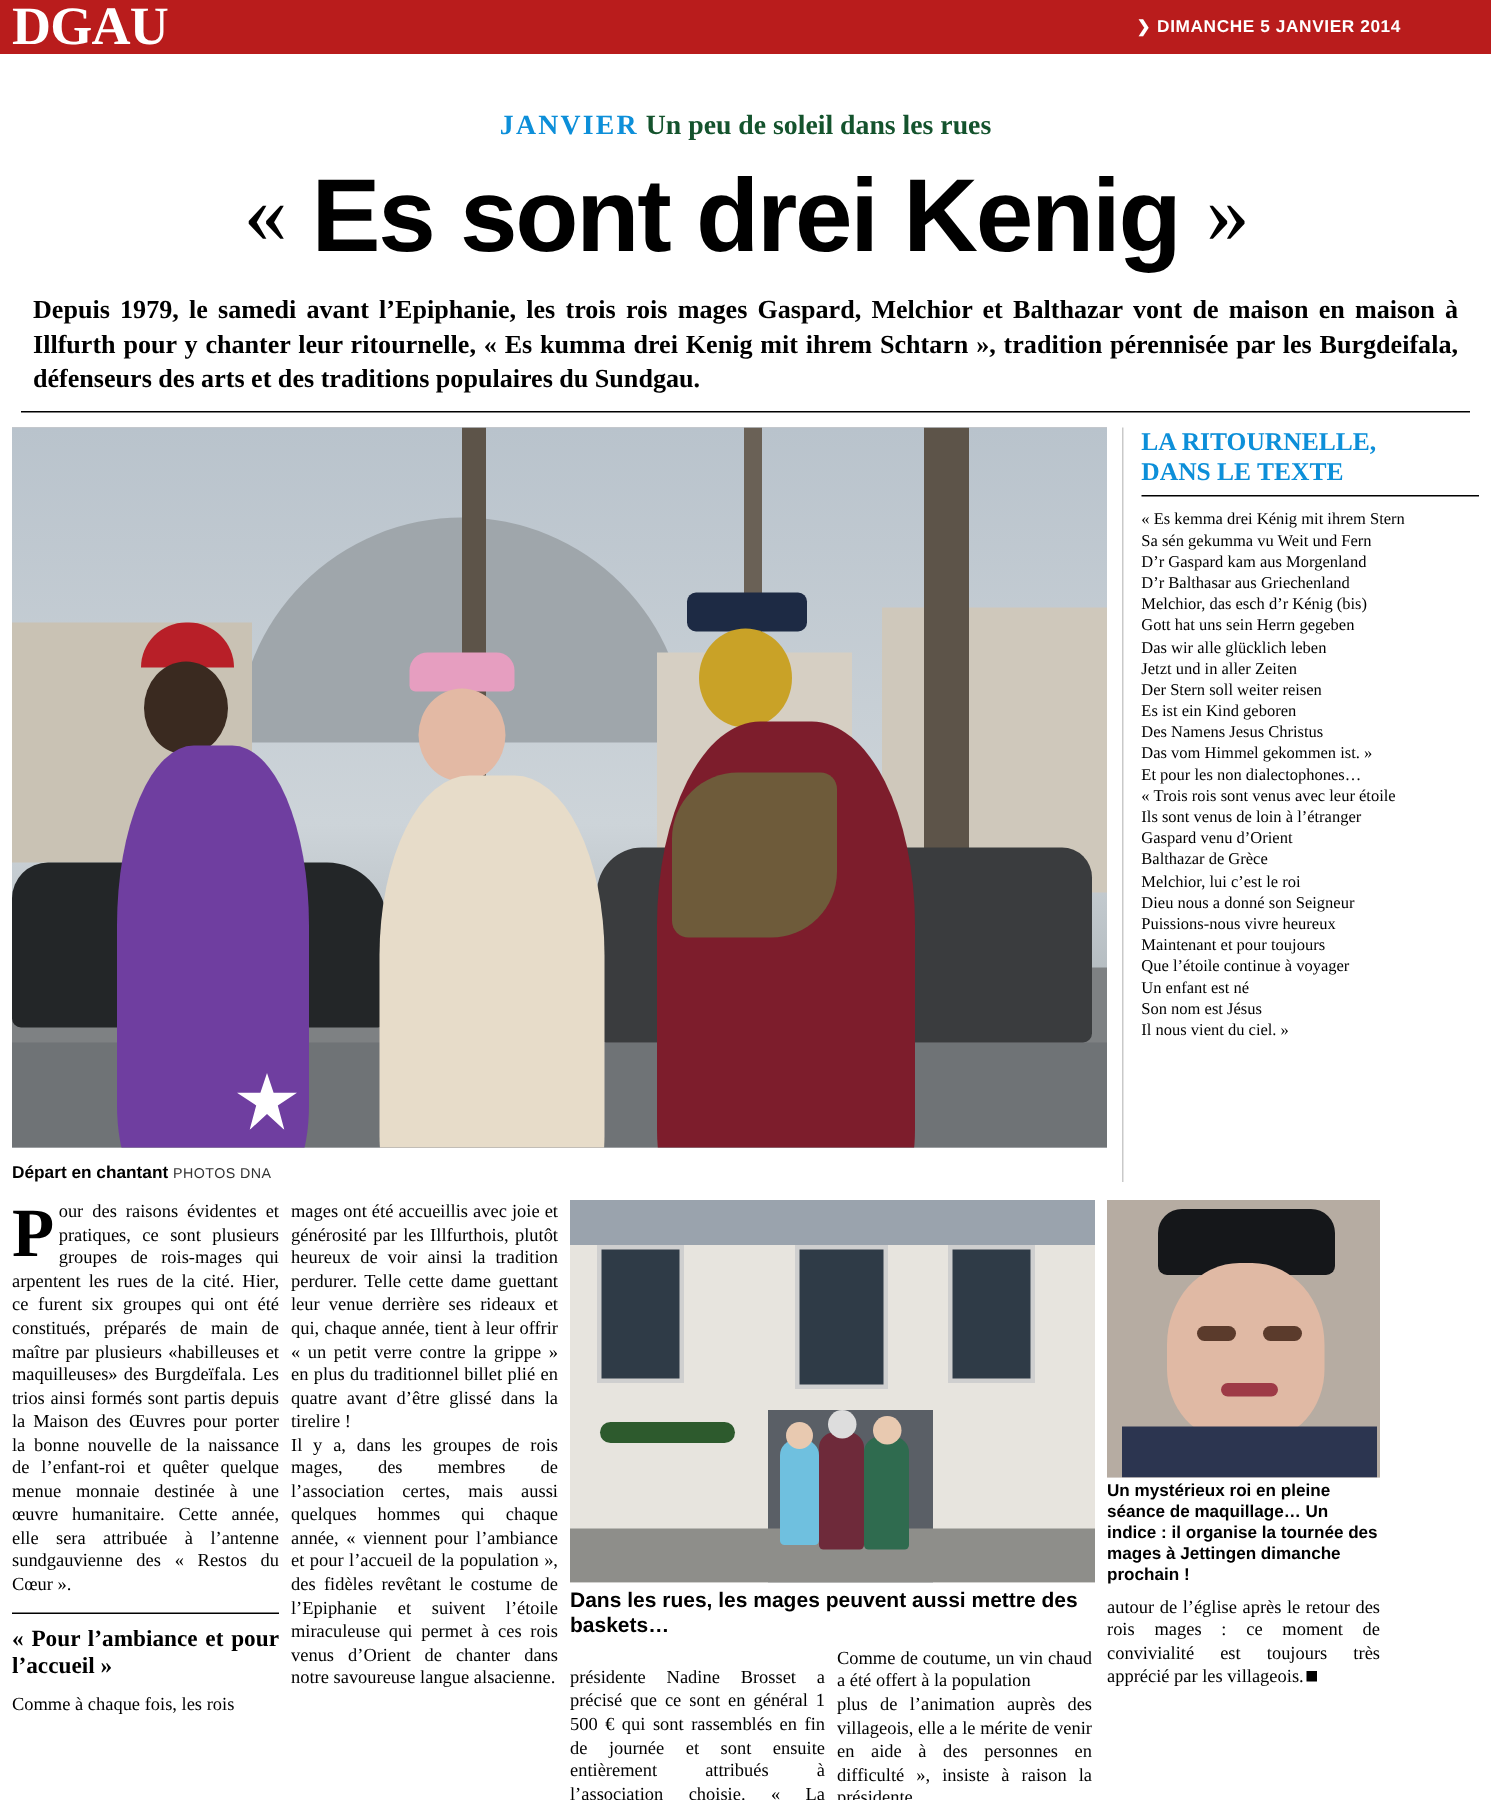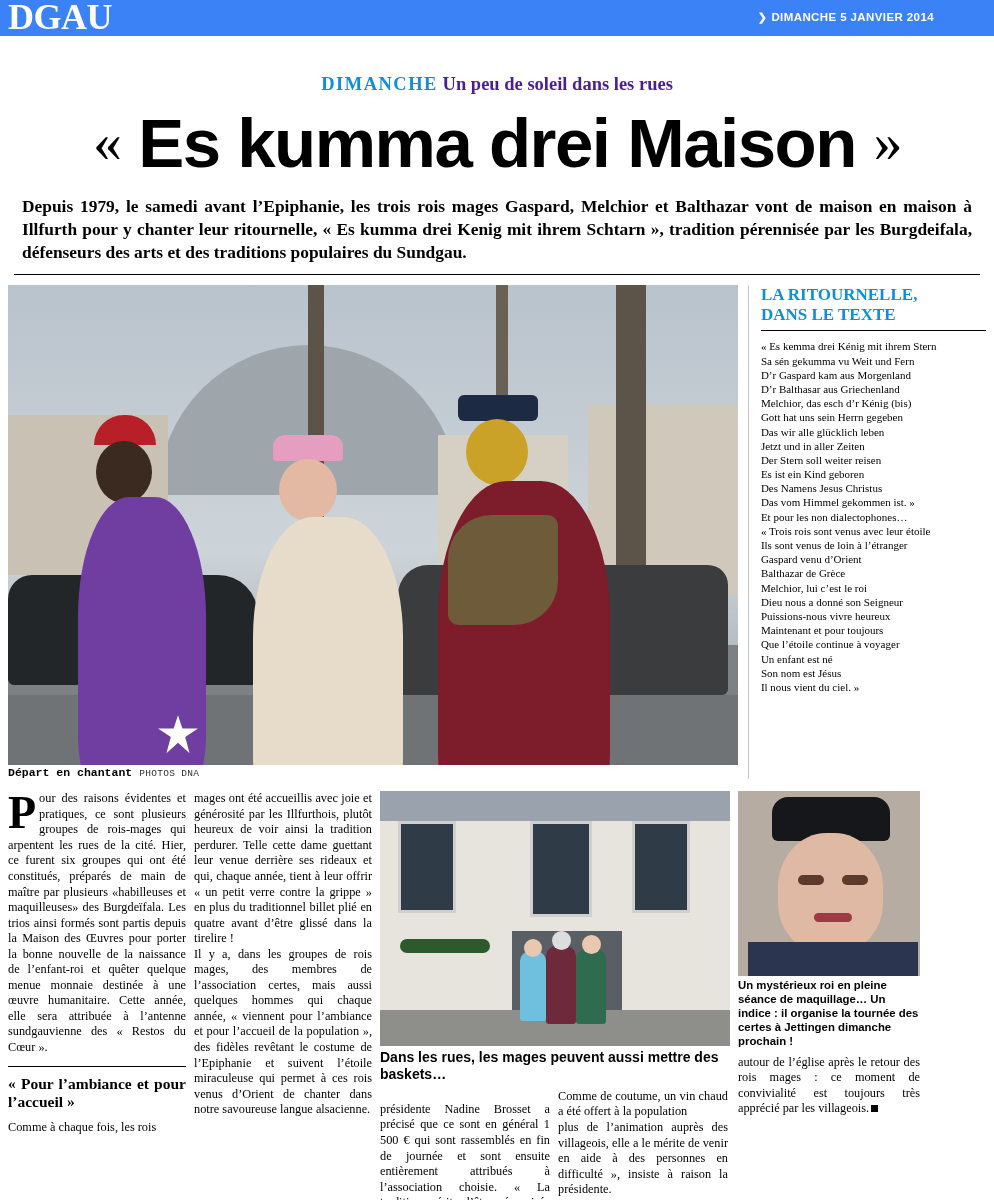--- a/index.html
+++ b/index.html
@@ -12,21 +12,21 @@
     height: 1200px;
     font-family: "Liberation Serif", serif;
     color: #000;
     position: relative;
     overflow: hidden;
   }
 
   
   .masthead {
     height: 36px;
-    background: #3b82f6;
+    background: #b91c1c;
     position: relative;
   }
   .masthead-title {
     position: absolute;
     left: 8px;
     top: -4px;
     font-family: "Liberation Serif", serif;
     font-weight: bold;
     font-size: 36px;
     color: #ffffff;
@@ -50,21 +50,21 @@
 
   
   .kicker {
     text-align: center;
     margin-top: 38px;
     font-family: "Liberation Serif", serif;
     font-size: 18.5px;
     font-weight: bold;
   }
   .kicker .loc { color: #0d8fd9; letter-spacing: 1.5px; }
-  .kicker .sub { color: #4c1d95; text-align: center; }
+  .kicker .sub { color: #14532d; text-align: center; }
 
   .headline {
     text-align: center;
     font-family: "Liberation Sans", sans-serif;
     font-weight: bold;
     font-size: 69px;
     line-height: 1.02;
     letter-spacing: -1.5px;
     margin-top: 14px;
   }
@@ -99,24 +99,24 @@
 
   
   .main-photo {
     width: 730px;
     height: 480px;
     position: relative;
     overflow: hidden;
     background: #8d9299;
   }
   .caption {
-    font-family: Liberation Mono, monospace;
+    font-family: Liberation Sans, sans-serif;
     font-size: 11.5px;
     font-weight: bold;
-    padding-top: 1px;
+    padding-top: 11px;
   }
   .caption .credit { font-weight: normal; font-size: 9.5px; color: #333; letter-spacing: .3px;}
 
   
   .side-title {
     font-family: "Liberation Serif", serif;
     font-weight: bold;
     font-size: 17px;
     color: #0d8fd9;
     line-height: 1.15;
@@ -219,27 +219,27 @@
 <div class="masthead">
   <div class="masthead-title">DGAU</div>
   <div class="masthead-date">
     <span class="chev">❯</span><span>DIMANCHE 5 JANVIER 2014</span>
   </div>
 </div>
 
 <div class="page">
 
   <div class="kicker">
-    <span class="loc">DIMANCHE</span>
+    <span class="loc">JANVIER</span>
     <span class="sub">Un peu de soleil dans les rues</span>
   </div>
 
   <div class="headline">
     <span class="guill">«</span>
-    <span>Es kumma drei Maison</span>
+    <span>Es sont drei Kenig</span>
     <span class="guill">»</span>
   </div>
 
   <div class="chapo">Depuis 1979, le samedi avant l’Epiphanie, les trois rois mages Gaspard, Melchior et Balthazar vont de maison en maison à Illfurth pour y chanter leur ritournelle, « Es kumma drei Kenig mit ihrem Schtarn », tradition pérennisée par les Burgdeifala, défenseurs des arts et des traditions populaires du Sundgau.</div>
   <div class="rule-thin"></div>
 
   <div class="content">
 
     <div class="left-col">
       <div class="main-photo">
@@ -364,18 +364,18 @@
     <div class="rightphoto-col">
       <div class="photo3">
         <div style="position:absolute;inset:0;background:#b6aca2;"></div>
         <div style="position:absolute;left:34px;top:6px;width:118px;height:44px;background:#15171a;border-radius:16px 16px 6px 6px;"></div>
         <div style="position:absolute;left:40px;top:42px;width:105px;height:118px;background:#e0b9a4;border-radius:46% 46% 40% 40%;"></div>
         <div style="position:absolute;left:60px;top:84px;width:26px;height:10px;background:#5b3b2c;border-radius:5px;"></div>
         <div style="position:absolute;left:104px;top:84px;width:26px;height:10px;background:#5b3b2c;border-radius:5px;"></div>
         <div style="position:absolute;left:76px;top:122px;width:38px;height:9px;background:#9e3a46;border-radius:5px;"></div>
         <div style="position:absolute;left:10px;bottom:0;width:170px;height:34px;background:#2c3550;"></div>
       </div>
-      <div class="cap3">Un mystérieux roi en pleine séance de maquillage… Un indice : il organise la tournée des certes à Jettingen dimanche prochain !</div>
+      <div class="cap3">Un mystérieux roi en pleine séance de maquillage… Un indice : il organise la tournée des mages à Jettingen dimanche prochain !</div>
       <div class="cap3-body"><span>autour de l’église après le retour des rois mages : ce moment de convivialité est toujours très apprécié par les villageois.</span><span class="endmark"></span></div>
     </div>
 
   </div>
 </div>
 
 </body></html>

